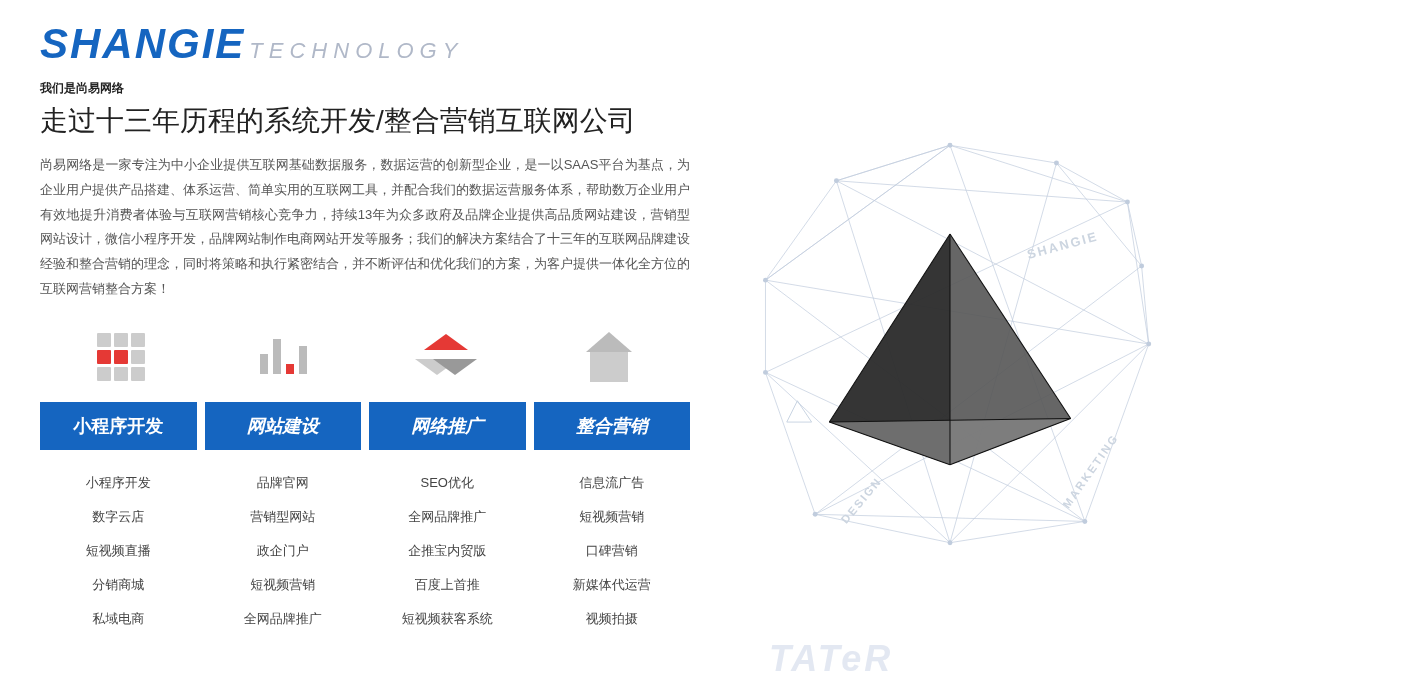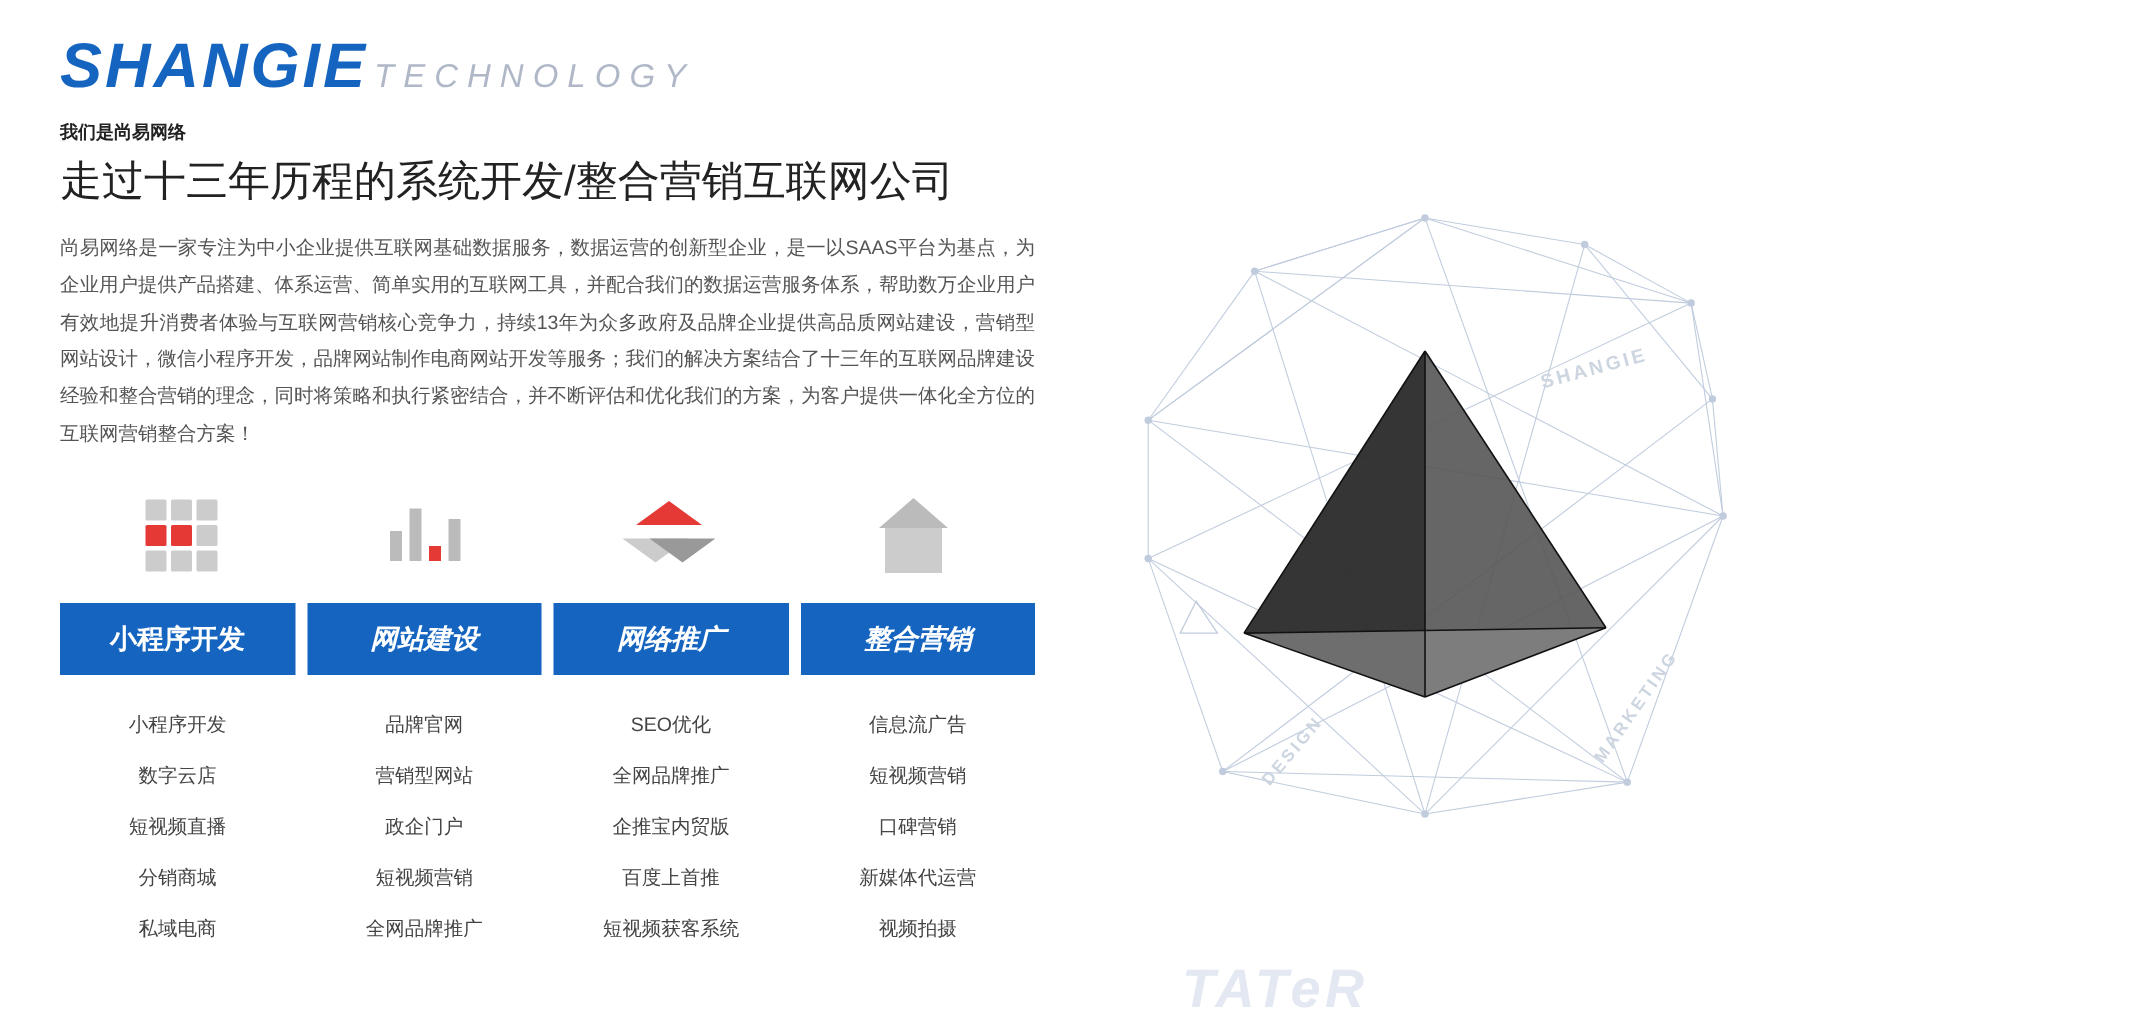--- a/index.html
+++ b/index.html
@@ -255,21 +255,21 @@
 
     .geo-svg {
       width: 100%;
       height: 100%;
     }
 
     
     .watermark {
       position: absolute;
       bottom: 8px;
-      left: 58px;
+      left: 39px;
       font-size: 36px;
       font-weight: 900;
       color: rgba(200, 210, 230, 0.5);
       letter-spacing: 3px;
       font-style: italic;
     }
   </style>
 </head>
 <body>
 

